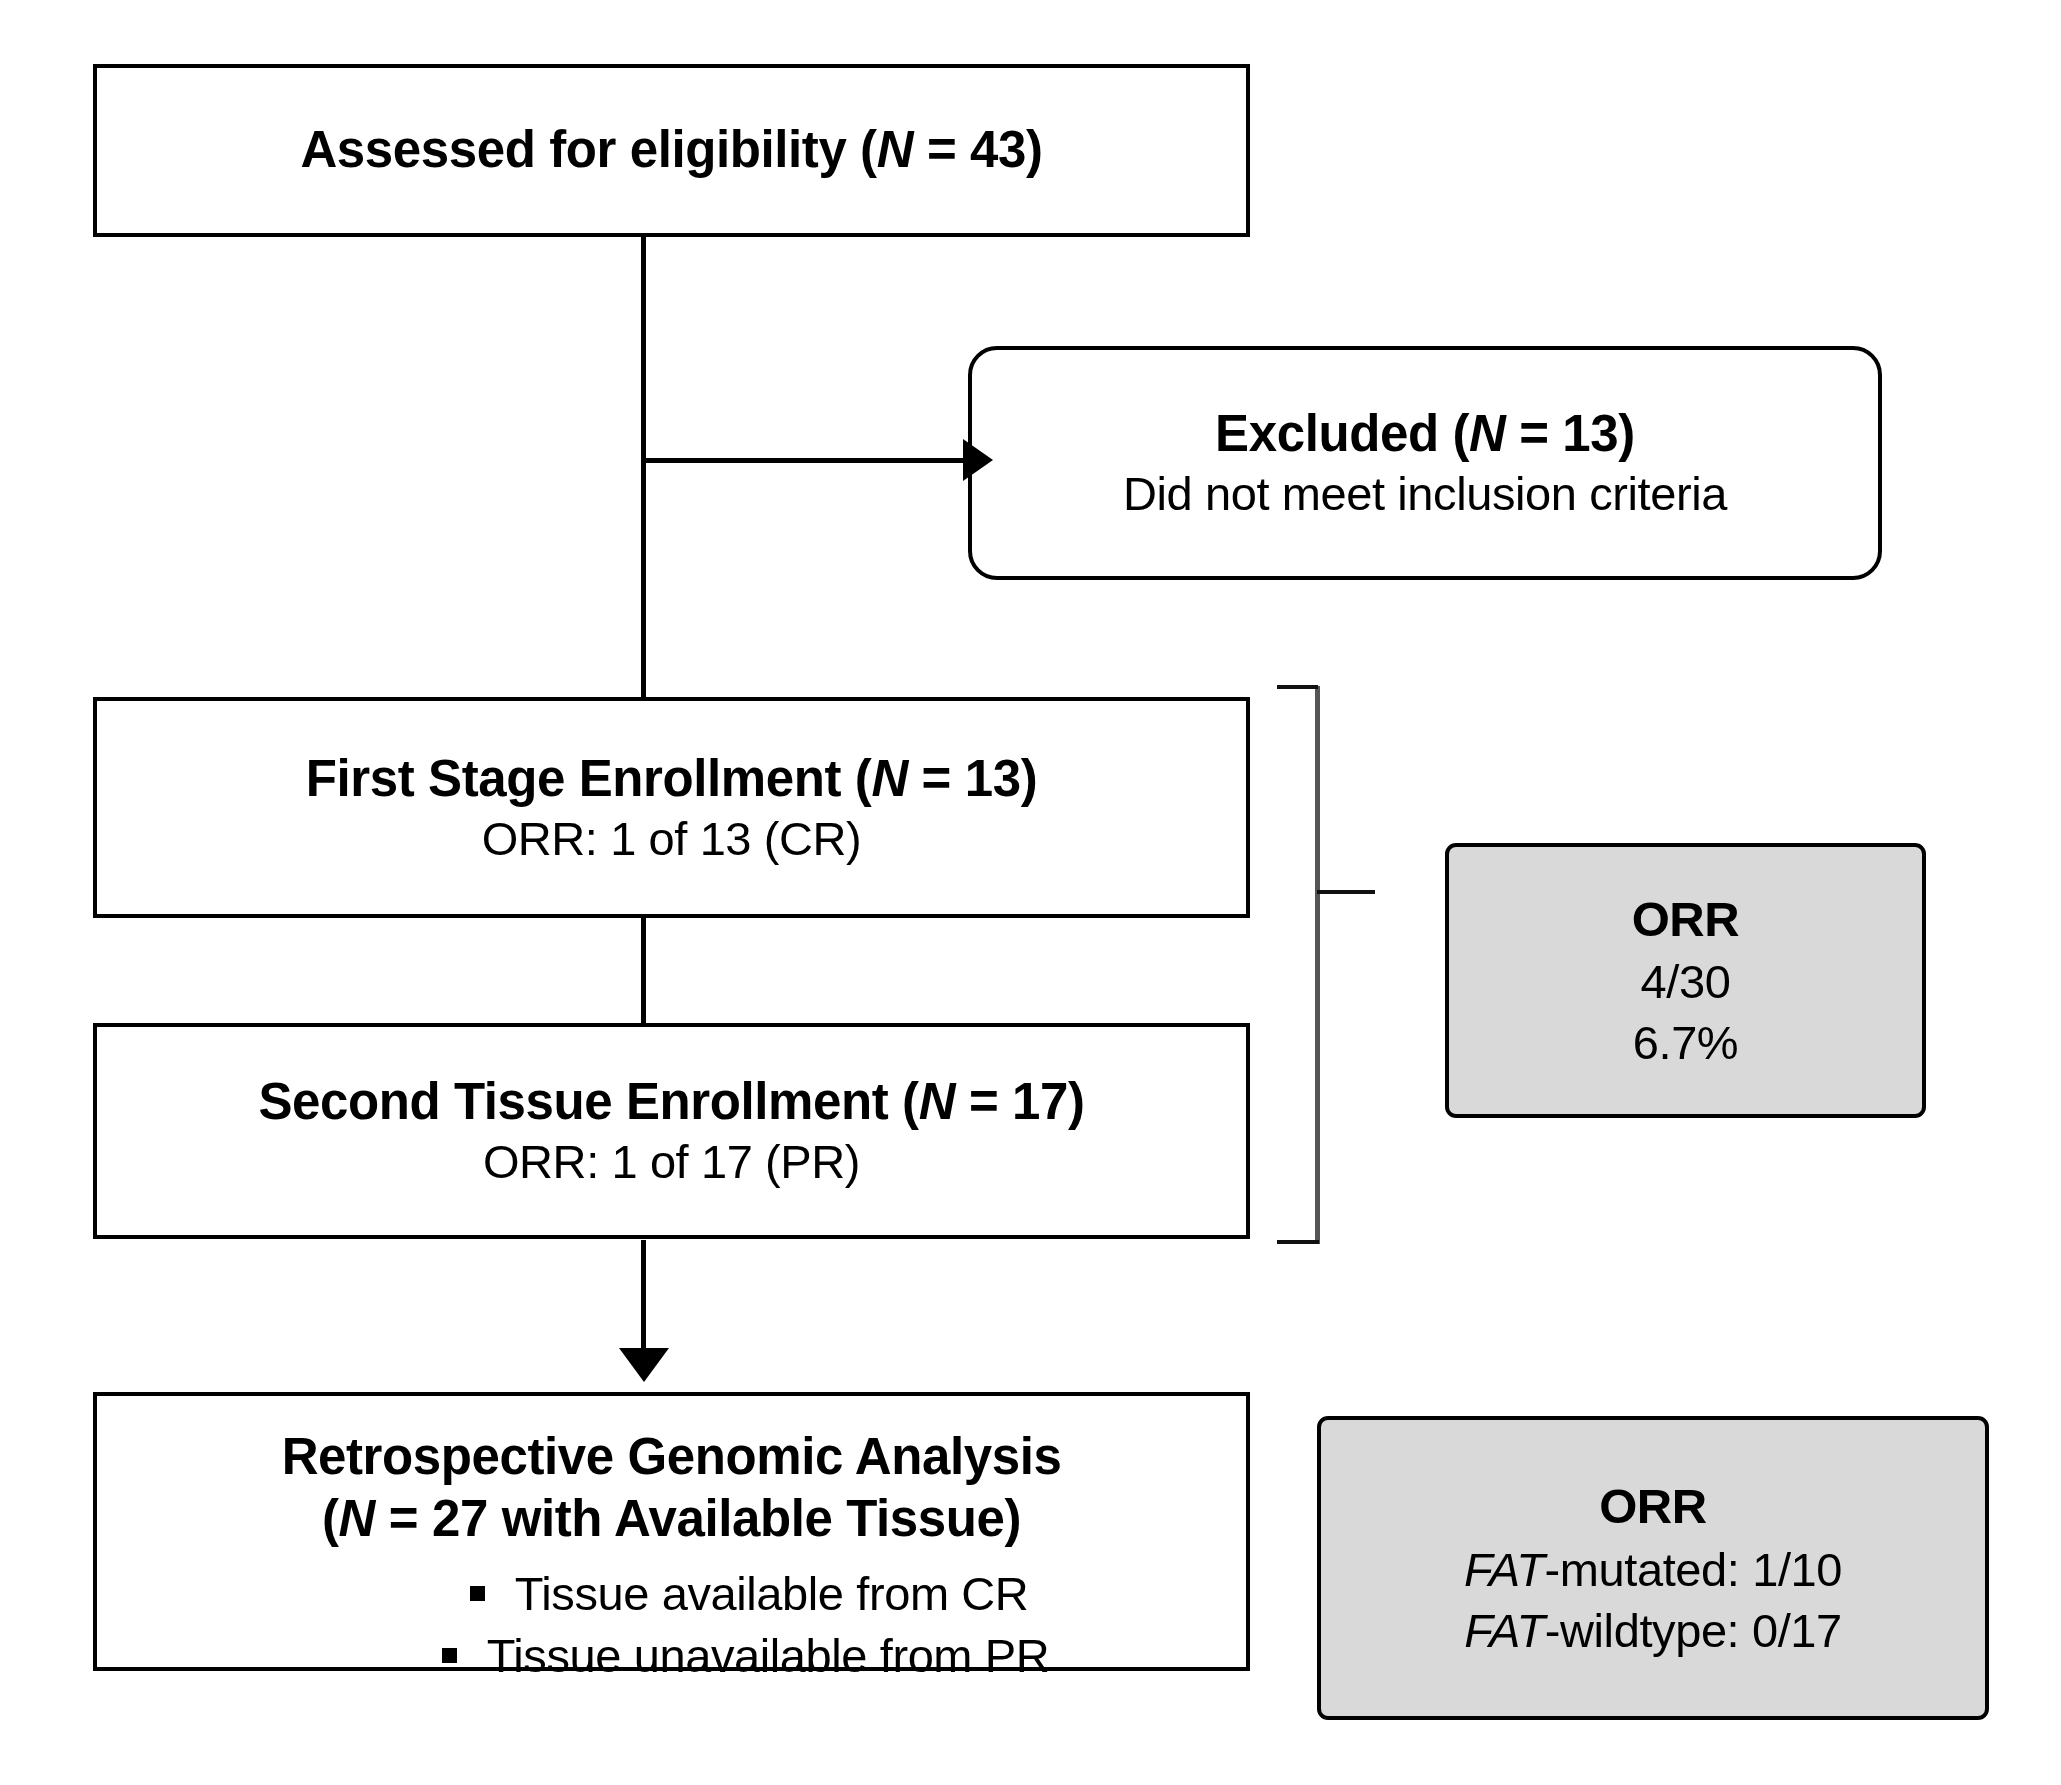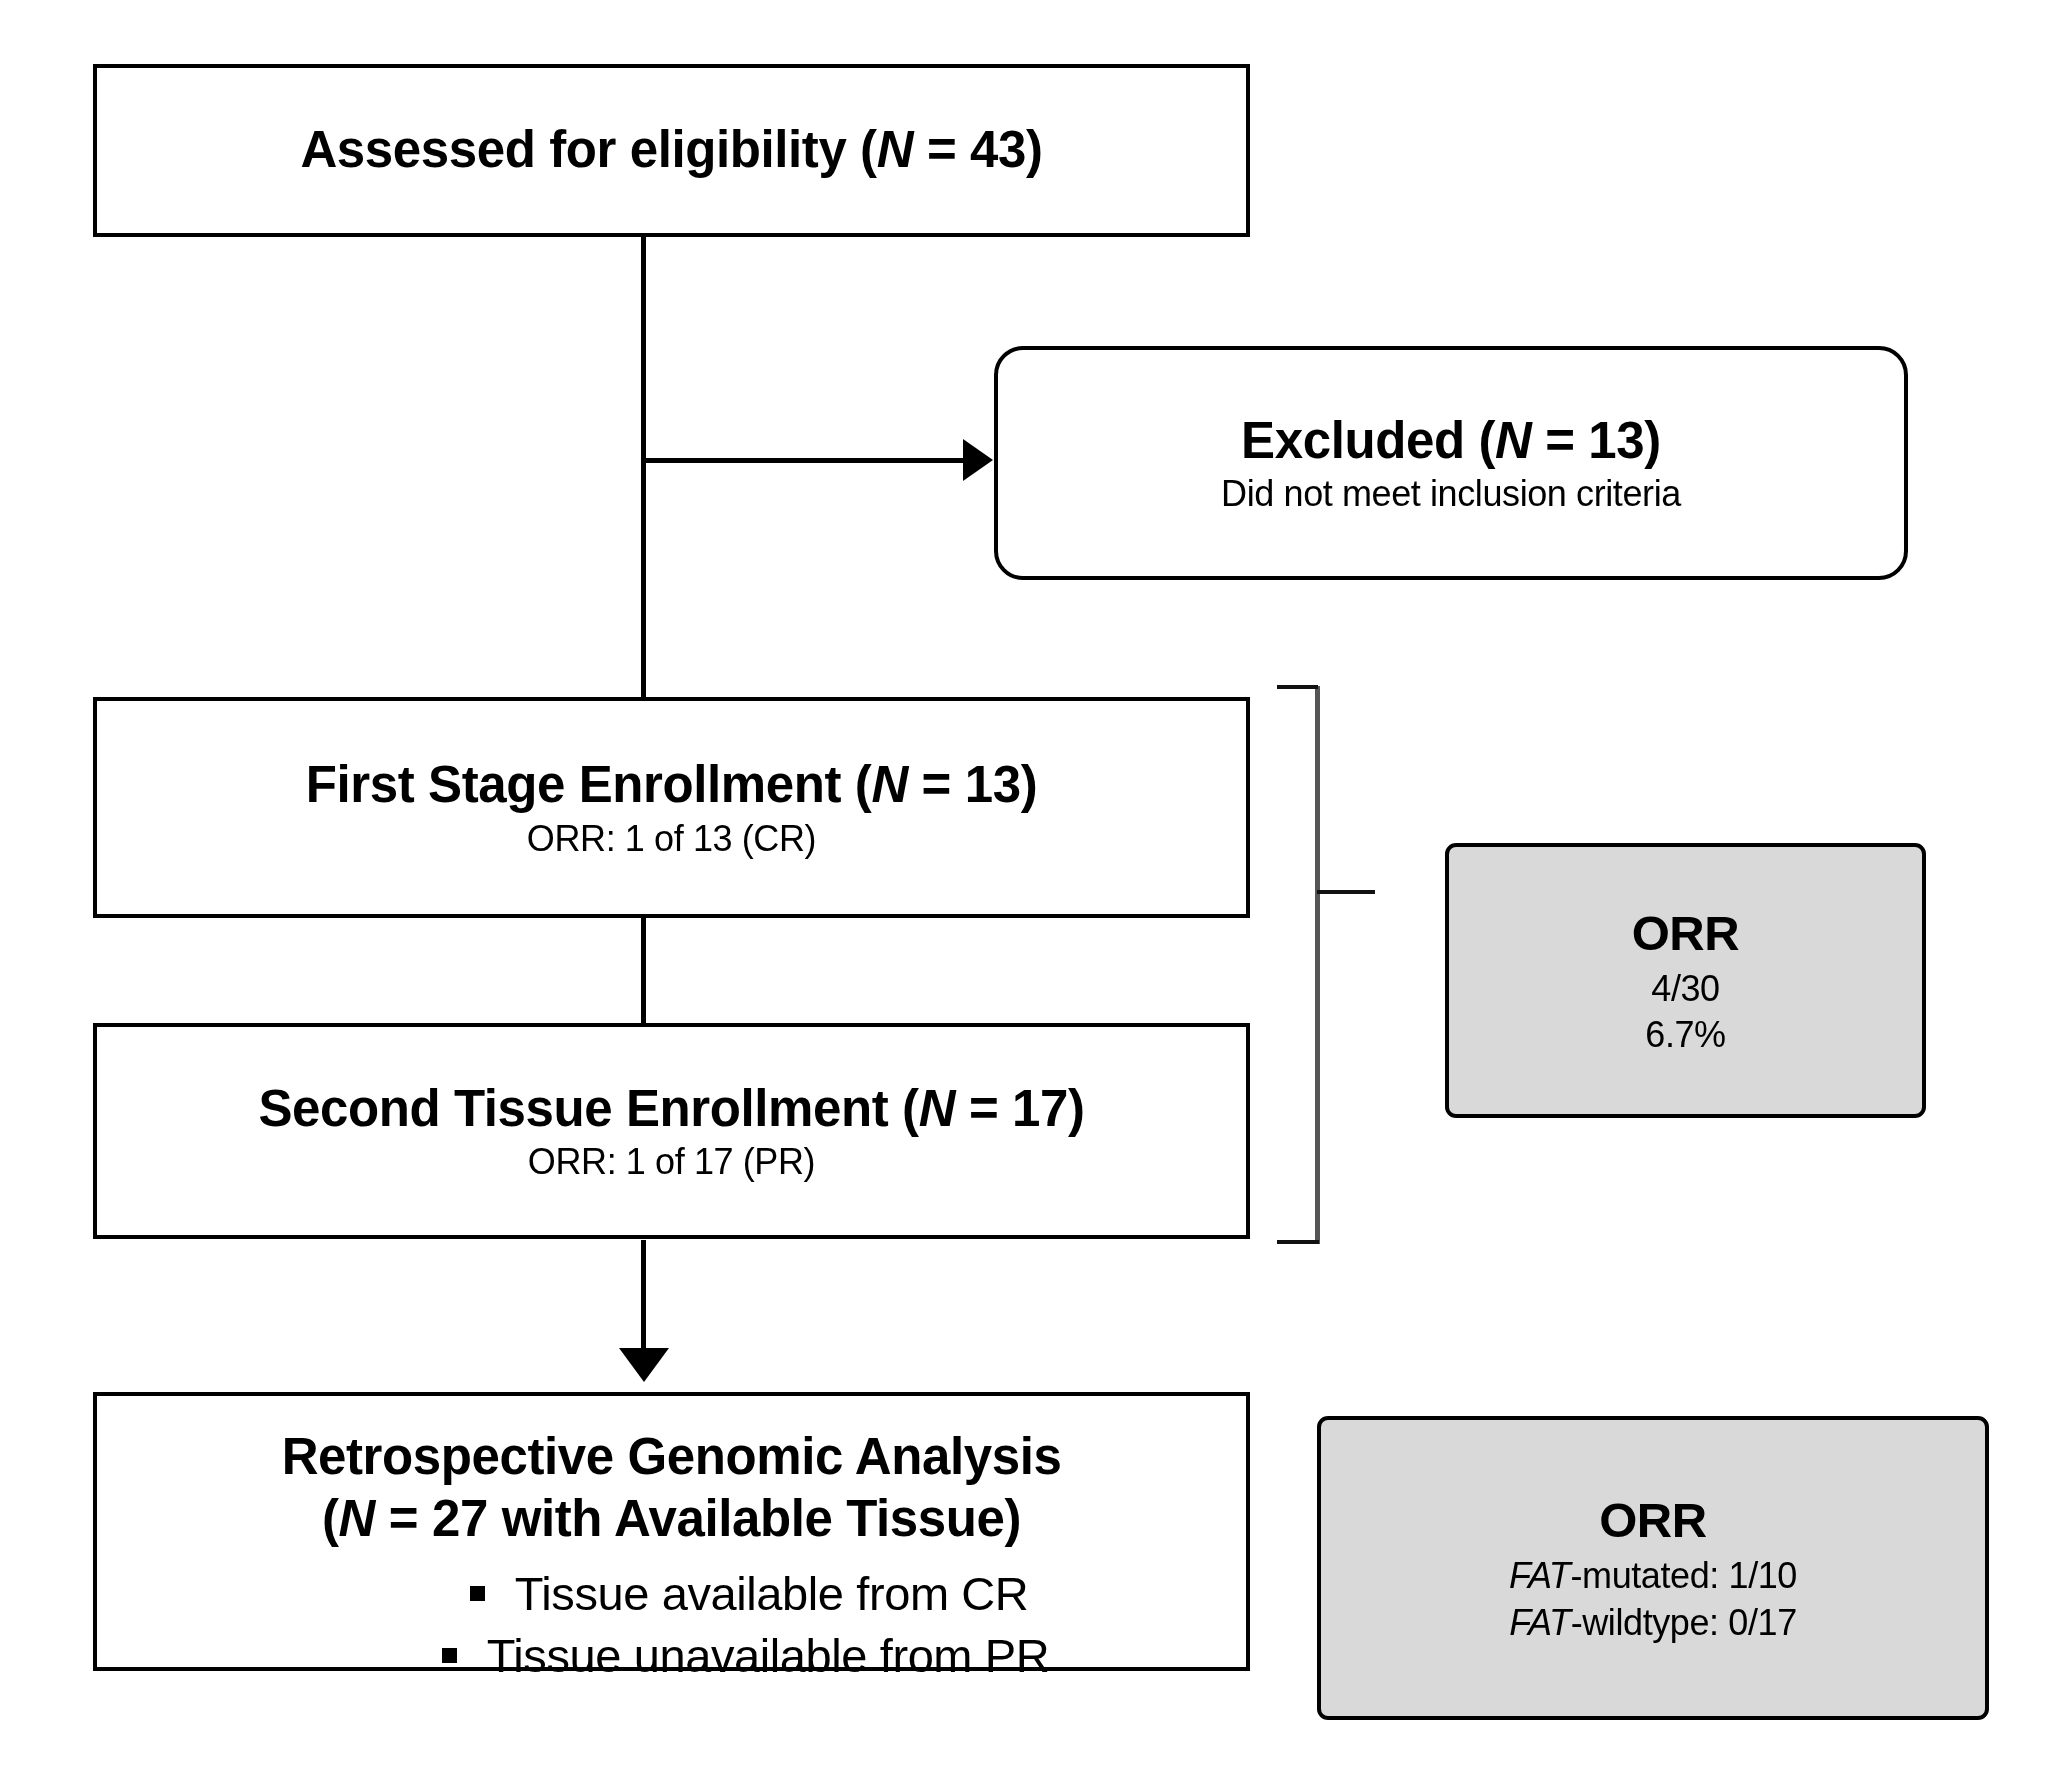--- a/index.html
+++ b/index.html
@@ -48,29 +48,29 @@
   }
 
   .ln-bold {
     font-weight: bold;
     font-size: 51px;
     letter-spacing: -0.4px;
     white-space: nowrap;
   }
   .ln-reg {
     font-weight: normal;
-    font-size: 36px;
+    font-size: 47px;
     letter-spacing: -0.4px;
     white-space: nowrap;
   }
   .ital { font-style: italic; }
 
   
   #box-assessed   { left: 93px;  top: 64px;   width: 1157px; height: 173px; }
-  #box-excluded   { left: 994px; top: 346px;  width: 914px; height: 234px; border-radius: 29px; }
+  #box-excluded   { left: 968px; top: 346px;  width: 914px; height: 234px; border-radius: 29px; }
   #box-first      { left: 93px;  top: 697px;  width: 1157px; height: 221px; }
   #box-second     { left: 93px;  top: 1023px; width: 1157px; height: 216px; }
   #box-retro      { left: 93px;  top: 1392px; width: 1157px; height: 279px; }
 
   #gbox-orr-stage { left: 1445px; top: 843px;  width: 481px;  height: 275px; }
   #gbox-orr-fat   { left: 1317px; top: 1416px; width: 672px;  height: 304px; }
 
   #box-retro { justify-content: flex-start; padding-top: 30px; }
 
   

